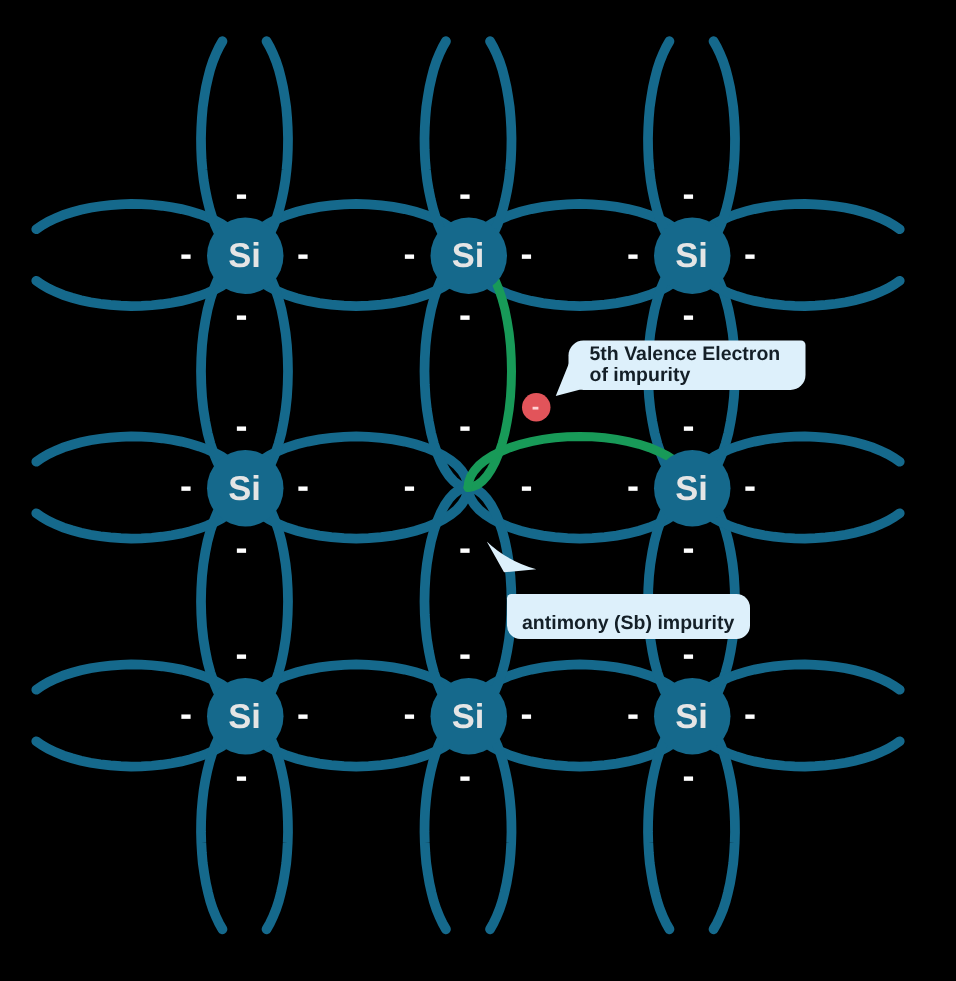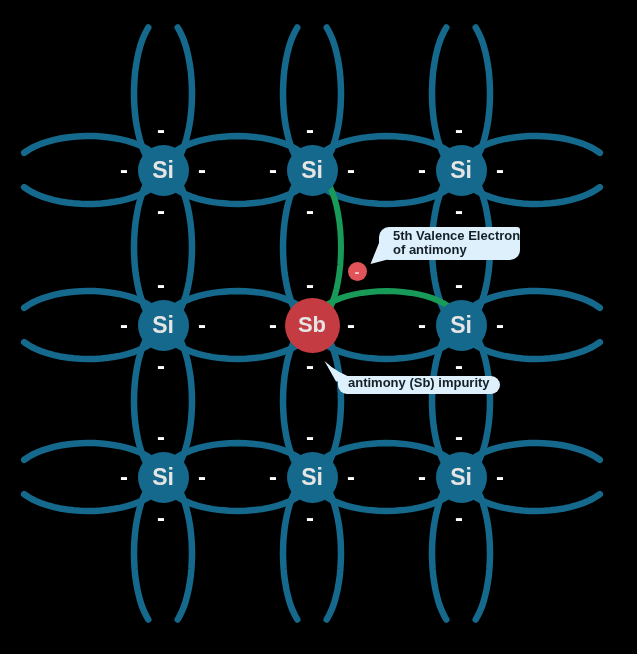--- a/index.html
+++ b/index.html
@@ -25,25 +25,25 @@
   }
   .free-electron{
     position:absolute;z-index:15;width:19px;height:19px;border-radius:50%;
     display:flex;align-items:center;justify-content:center;
     font-weight:700;font-size:15px;line-height:1;
   }
   .callout{
     position:absolute;z-index:30;
     font-size:13px;font-weight:700;line-height:14px;
     border-radius:10px 3px 10px 10px;
-    padding:2px 0 3px 14px;
+    padding:2px 17px 3px 14px;
     white-space:nowrap;
   }
   #callout1{left:379px;top:227px;}
-  #callout2{left:338px;top:376px;border-radius:3px 9px 9px 9px;padding:0 10px 4px 10px;}
+  #callout2{left:338px;top:396px;border-radius:3px 9px 9px 9px;padding:12px 10px 4px 10px;}
 </style>
 </head>
 <body>
 
 <div class="stage" id="stage" style="background: rgb(0, 0, 0);">
   <svg id="bonds" width="637" height="654" viewBox="0 0 637 654">
       <path d="M163.0 170.0 L163.5 173.8 L164.9 177.6 L167.2 181.2 L170.4 184.8 L174.4 188.1 L179.3 191.2 L184.8 194.0 L191.1 196.6 L197.9 198.8 L205.2 200.6 L212.9 202.1 L220.9 203.1 L229.2 203.8 L237.5 204.0 L245.8 203.8 L254.1 203.1 L262.1 202.1 L269.8 200.6 L277.1 198.8 L283.9 196.6 L290.2 194.0 L295.7 191.2 L300.6 188.1 L304.6 184.8 L307.8 181.2 L310.1 177.6 L311.5 173.8 L312.0 170.0 " fill="none" stroke="#15698c" stroke-width="6.5" stroke-linecap="round"></path>
       <path d="M163.0 170.0 L163.5 166.2 L164.9 162.4 L167.2 158.8 L170.4 155.2 L174.4 151.9 L179.3 148.8 L184.8 146.0 L191.1 143.4 L197.9 141.2 L205.2 139.4 L212.9 137.9 L220.9 136.9 L229.2 136.2 L237.5 136.0 L245.8 136.2 L254.1 136.9 L262.1 137.9 L269.8 139.4 L277.1 141.2 L283.9 143.4 L290.2 146.0 L295.7 148.8 L300.6 151.9 L304.6 155.2 L307.8 158.8 L310.1 162.4 L311.5 166.2 L312.0 170.0 " fill="none" stroke="#15698c" stroke-width="6.5" stroke-linecap="round"></path>
       <path d="M312.0 170.0 L312.5 173.8 L313.9 177.6 L316.2 181.2 L319.4 184.8 L323.4 188.1 L328.3 191.2 L333.8 194.0 L340.1 196.6 L346.9 198.8 L354.2 200.6 L361.9 202.1 L369.9 203.1 L378.2 203.8 L386.5 204.0 L394.8 203.8 L403.1 203.1 L411.1 202.1 L418.8 200.6 L426.1 198.8 L432.9 196.6 L439.2 194.0 L444.7 191.2 L449.6 188.1 L453.6 184.8 L456.8 181.2 L459.1 177.6 L460.5 173.8 L461.0 170.0 " fill="none" stroke="#15698c" stroke-width="6.5" stroke-linecap="round"></path>
       <path d="M312.0 170.0 L312.5 166.2 L313.9 162.4 L316.2 158.8 L319.4 155.2 L323.4 151.9 L328.3 148.8 L333.8 146.0 L340.1 143.4 L346.9 141.2 L354.2 139.4 L361.9 137.9 L369.9 136.9 L378.2 136.2 L386.5 136.0 L394.8 136.2 L403.1 136.9 L411.1 137.9 L418.8 139.4 L426.1 141.2 L432.9 143.4 L439.2 146.0 L444.7 148.8 L449.6 151.9 L453.6 155.2 L456.8 158.8 L459.1 162.4 L460.5 166.2 L461.0 170.0 " fill="none" stroke="#15698c" stroke-width="6.5" stroke-linecap="round"></path>
@@ -90,21 +90,21 @@
       <path d="M461.0 170.0 L458.3 169.7 L455.6 168.7 L453.0 167.0 L450.4 164.7 L448.0 161.8 L445.6 158.3 L443.4 154.3 L441.3 149.7 L439.4 144.6 L437.7 139.1 L436.2 133.1 L434.9 126.9 L433.8 120.3 L433.0 113.5 L432.4 106.6 L432.1 99.5 L432.0 92.4 L432.2 85.2 L432.6 78.2 L433.2 71.3 L434.2 64.6 L435.3 58.1 L436.7 51.9 L438.2 46.1 L440.0 40.7 L442.0 35.8 L444.1 31.4 L446.3 27.5 " fill="none" stroke="#15698c" stroke-width="6.5" stroke-linecap="round"></path>
       <path d="M461.0 477.0 L463.7 477.3 L466.4 478.3 L469.0 480.0 L471.6 482.3 L474.0 485.2 L476.4 488.7 L478.6 492.7 L480.7 497.3 L482.6 502.4 L484.3 507.9 L485.8 513.9 L487.1 520.1 L488.2 526.7 L489.0 533.5 L489.6 540.4 L489.9 547.5 L490.0 554.6 L489.8 561.8 L489.4 568.8 L488.8 575.7 L487.8 582.4 L486.7 588.9 L485.3 595.1 L483.8 600.9 L482.0 606.3 L480.0 611.2 L477.9 615.6 L475.7 619.5 " fill="none" stroke="#15698c" stroke-width="6.5" stroke-linecap="round"></path>
       <path d="M312.0 170.0 L315.2 170.5 L318.5 171.9 L321.6 174.3 L324.6 177.7 L327.4 181.9 L330.1 186.9 L332.5 192.7 L334.7 199.2 L336.6 206.3 L338.1 213.9 L339.4 221.9 L340.3 230.3 L340.8 238.8 L341.0 247.5 L340.8 256.2 L340.3 264.7 L339.4 273.1 L338.1 281.1 L336.6 288.7 L334.7 295.8 L332.5 302.3 L330.1 308.1 L327.4 313.1 L324.6 317.3 L321.6 320.7 L318.5 323.1 L315.2 324.5 L312.0 325.0 " fill="none" stroke="#189a58" stroke-width="6" stroke-linecap="round"></path>
       <path d="M312.0 325.0 L312.5 321.2 L313.9 317.4 L316.2 313.8 L319.4 310.2 L323.4 306.9 L328.3 303.8 L333.8 301.0 L340.1 298.4 L346.9 296.2 L354.2 294.4 L361.9 292.9 L369.9 291.9 L378.2 291.2 L386.5 291.0 L394.8 291.2 L403.1 291.9 L411.1 292.9 L418.8 294.4 L426.1 296.2 L432.9 298.4 L439.2 301.0 L444.7 303.8 L449.6 306.9 L453.6 310.2 L456.8 313.8 L459.1 317.4 L460.5 321.2 L461.0 325.0 " fill="none" stroke="#189a58" stroke-width="6" stroke-linecap="round"></path>
       <path d="M 381 238 L 370.5 264 L 399 256.5 Q 384 253 381 238 Z" fill="#ddf0fb"></path>
       <path d="M 324.5 361 L 336 381.5 L 357.5 379.5 Q 338 374 324.5 361 Z" fill="#ddf0fb"></path>
     </svg>
 
   <div class="callout" id="callout1" style="background: rgb(221, 240, 251); color: rgb(20, 31, 39);">
     <div>5th Valence Electron</div>
-    <div>of antimony</div>
+    <div>of impurity</div>
   </div>
 
   <div class="callout" id="callout2" style="background: rgb(221, 240, 251); color: rgb(20, 31, 39);">
     <div>antimony (Sb) impurity</div>
   </div>
 <div class="atom" style="left: 137.5px; top: 144.5px; width: 51px; height: 51px; background: rgb(21, 105, 140);">
       <span>Si</span>
     </div>
     <span class="electron" style="left: 124px; top: 170px; color: rgb(255, 255, 255);">-</span>
     <span class="electron" style="left: 202px; top: 170px; color: rgb(255, 255, 255);">-</span>
@@ -124,23 +124,20 @@
     <span class="electron" style="left: 500px; top: 170px; color: rgb(255, 255, 255);">-</span>
     <span class="electron" style="left: 459px; top: 130px; color: rgb(255, 255, 255);">-</span>
     <span class="electron" style="left: 459px; top: 211px; color: rgb(255, 255, 255);">-</span>
     <div class="atom" style="left: 137.5px; top: 299.5px; width: 51px; height: 51px; background: rgb(21, 105, 140);">
       <span>Si</span>
     </div>
     <span class="electron" style="left: 124px; top: 325px; color: rgb(255, 255, 255);">-</span>
     <span class="electron" style="left: 202px; top: 325px; color: rgb(255, 255, 255);">-</span>
     <span class="electron" style="left: 161px; top: 285px; color: rgb(255, 255, 255);">-</span>
     <span class="electron" style="left: 161px; top: 366px; color: rgb(255, 255, 255);">-</span>
-    <div class="atom sb" style="left: 284.5px; top: 297.5px; width: 55px; height: 55px; background: rgb(196, 59, 65);">
-      <span>Sb</span>
-    </div>
     <span class="electron" style="left: 273px; top: 325px; color: rgb(255, 255, 255);">-</span>
     <span class="electron" style="left: 351px; top: 325px; color: rgb(255, 255, 255);">-</span>
     <span class="electron" style="left: 310px; top: 285px; color: rgb(255, 255, 255);">-</span>
     <span class="electron" style="left: 310px; top: 366px; color: rgb(255, 255, 255);">-</span>
     <div class="atom" style="left: 435.5px; top: 299.5px; width: 51px; height: 51px; background: rgb(21, 105, 140);">
       <span>Si</span>
     </div>
     <span class="electron" style="left: 422px; top: 325px; color: rgb(255, 255, 255);">-</span>
     <span class="electron" style="left: 500px; top: 325px; color: rgb(255, 255, 255);">-</span>
     <span class="electron" style="left: 459px; top: 285px; color: rgb(255, 255, 255);">-</span>

